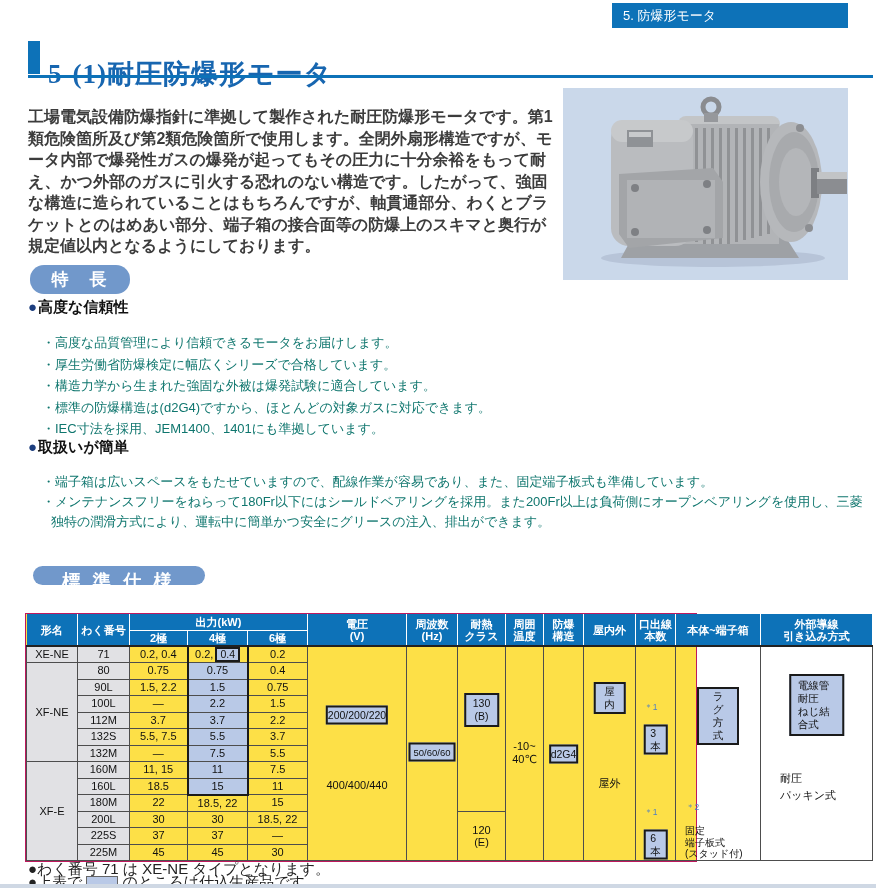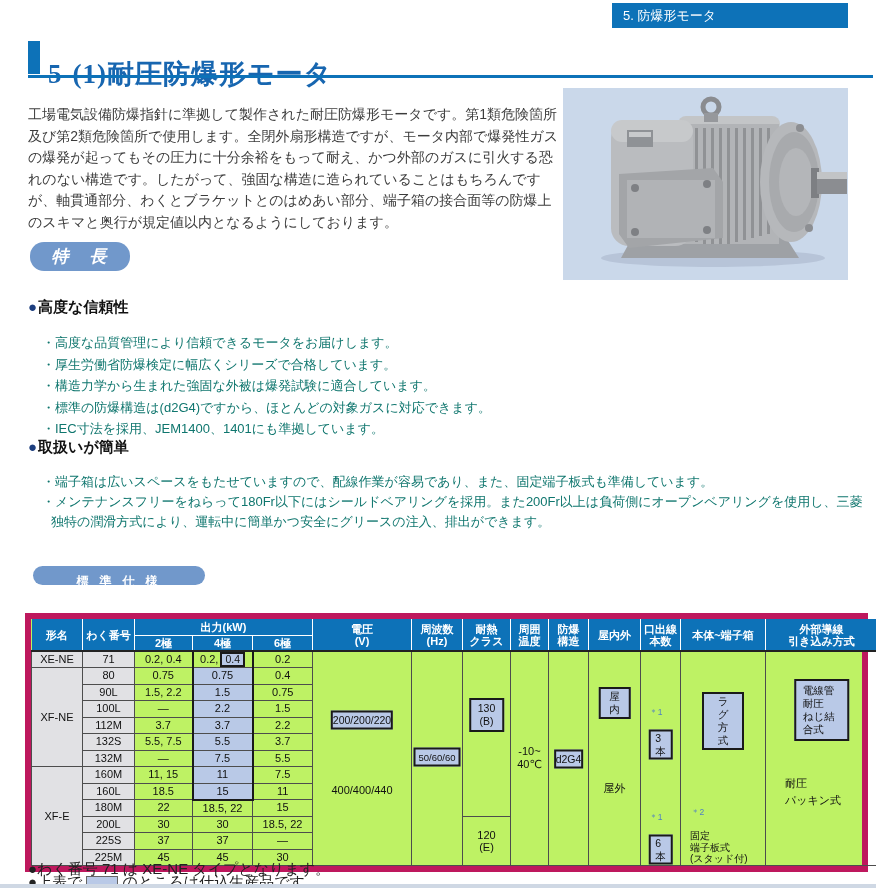--- a/index.html
+++ b/index.html
@@ -17,36 +17,36 @@
         font-family:"Liberation Sans","DejaVu Sans",sans-serif;color:#333;}
   
   .tab{position:absolute;left:612px;top:3px;width:236px;height:25px;background:var(--blue);
        color:#fff;font-size:13px;line-height:25px;padding-left:11px;box-sizing:border-box;}
   
   .titlebar{position:absolute;left:28px;top:41px;width:12px;height:33px;background:var(--blue);}
   .title{position:absolute;left:48px;top:38px;font-family:"Liberation Serif","DejaVu Serif",serif;
          font-size:27px;font-weight:bold;color:var(--titleblue);letter-spacing:1px;white-space:nowrap;}
   .titlerule{position:absolute;left:28px;top:75px;width:845px;height:3px;background:var(--blue);}
   
-  .intro{position:absolute;left:28px;top:90px;width:533px;font-size:14px;line-height:21.5px;color:#3c3c3c;}
+  .intro{position:absolute;left:28px;top:90px;width:533px;font-size:16px;line-height:21.5px;color:#3c3c3c;font-weight:bold;}
   
   .photo{position:absolute;left:563px;top:88px;width:285px;height:192px;background:var(--photobg);}
   
   .badge{position:absolute;background:var(--badgeblue);color:#fff;text-align:center;
          font-family:"Liberation Serif","DejaVu Serif",serif;font-weight:bold;
          border-radius:14px;box-sizing:border-box;}
-  .badge1{left:30px;top:242px;width:100px;height:29px;font-size:17px;line-height:29px;letter-spacing:2px;font-style:italic;}
-  .badge2{left:33px;top:566px;width:172px;height:19px;font-size:12px;line-height:31px;letter-spacing:4px;text-decoration:underline;}
+  .badge1{left:30px;top:265px;width:100px;height:29px;font-size:17px;line-height:29px;letter-spacing:2px;}
+  .badge2{left:33px;top:566px;width:172px;height:19px;font-size:18px;line-height:31px;letter-spacing:4px;text-decoration:underline;}
   
   .feat-head{position:absolute;font-size:15px;font-weight:bold;color:#111;white-space:nowrap;}
   .feat-head .bullet{color:#1e3f7f;margin-right:1px;}
   .feat-list{position:absolute;margin:12px;padding:0;list-style:none;font-size:13px;line-height:21.5px;color:#0f766e;}
   .feat-list li{padding-left:9px;text-indent:-9px;}
   
-  .tablewrap{position:absolute;left:25px;top:613px;width:843px;border:6px solid #be185d;box-sizing:border-box;background:#bef264;}
+  .tablewrap{position:absolute;left:25px;top:613px;width:672px;border:1px solid #be185d;box-sizing:border-box;background:#fde047;}
   table{border-collapse:collapse;table-layout:fixed;width:846px;font-size:11px;}
   thead th{background:var(--blue);color:#fff;font-weight:bold;font-size:11px;line-height:12px;
            border-right:1px solid #fff;border-bottom:1px solid #fff;padding:1px 0;white-space:pre-line;}
   thead tr{height:16px;}
   tbody tr{height:16.5px;}
   tbody td{border:1px solid var(--cellbor);text-align:center;vertical-align:middle;
            padding:0;color:#111;font-size:11px;line-height:13px;white-space:nowrap;}
   tbody tr.first td{border-top:2px solid #222;}
   td.lbl{background:var(--lblgray);}
   td.hl{background:var(--hl);}

